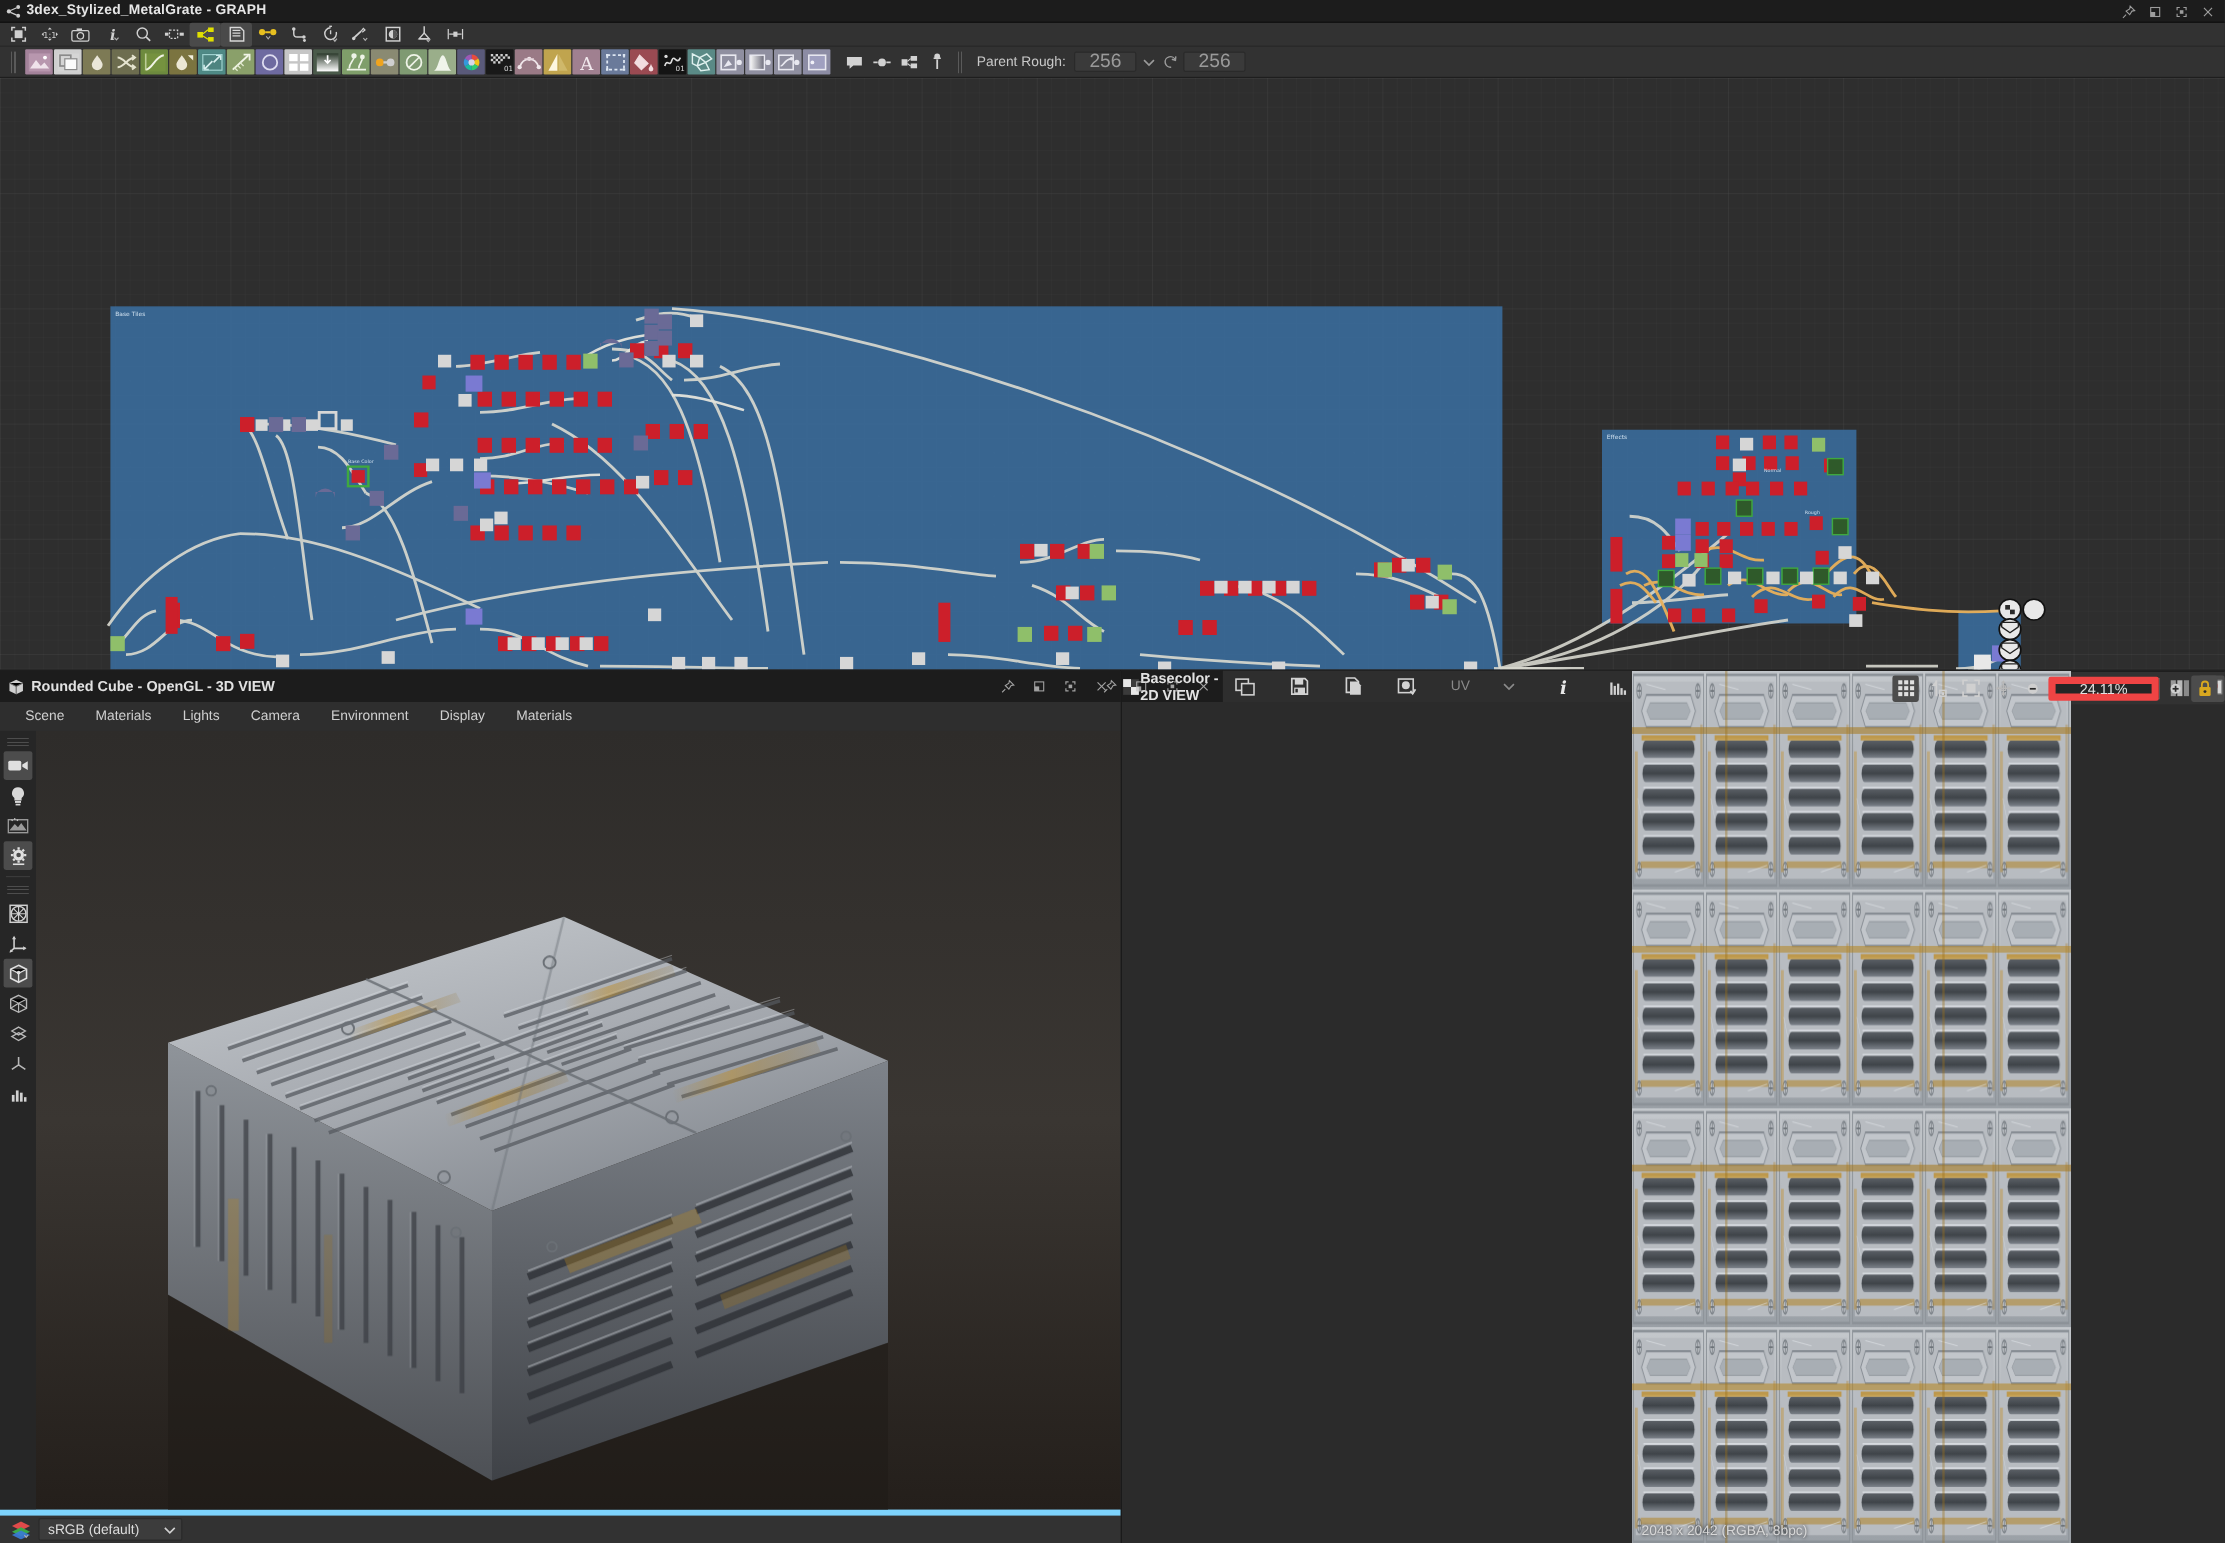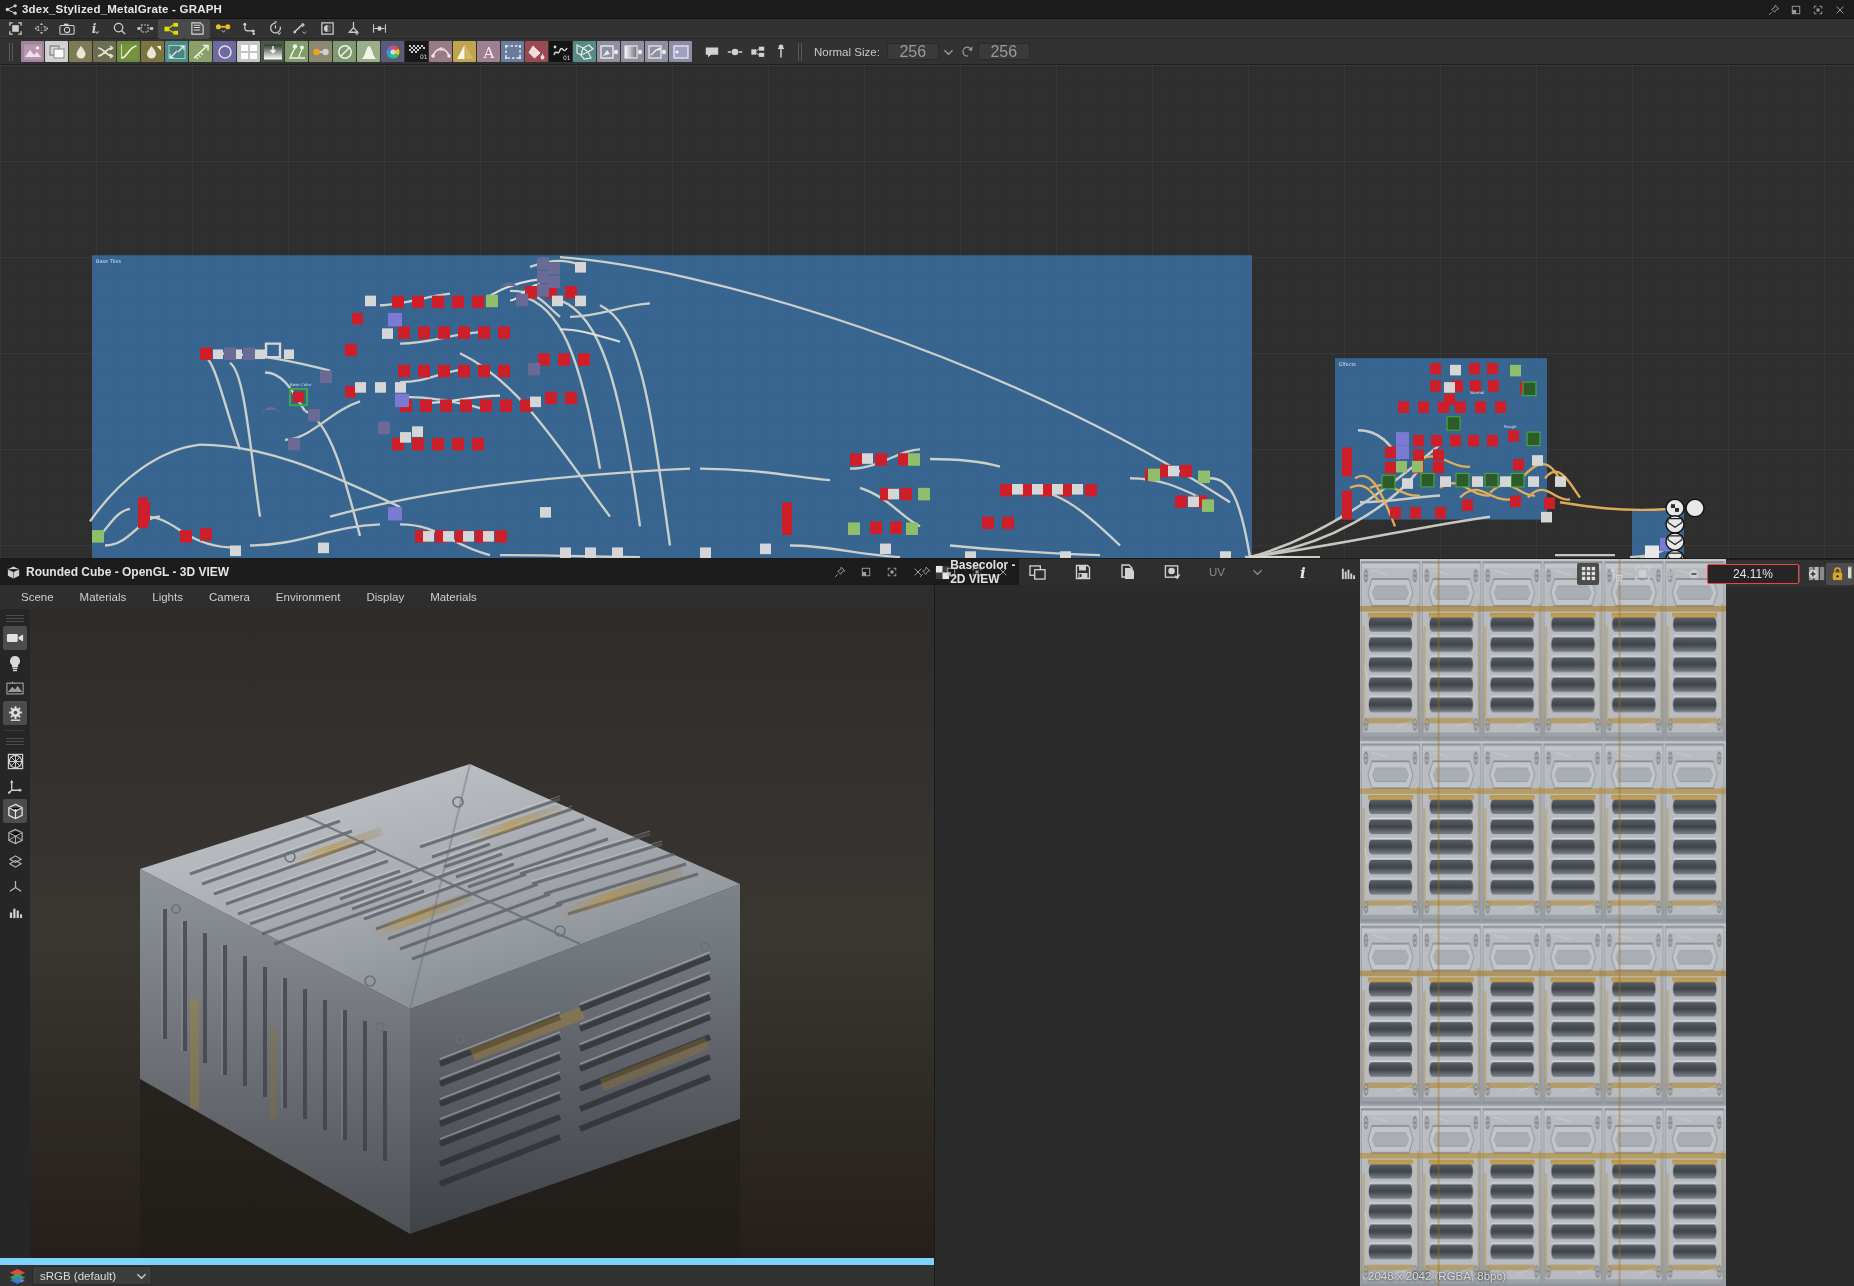--- a/index.html
+++ b/index.html
@@ -98,32 +98,32 @@
     display:flex;flex-direction:column;align-items:center;padding-top:4px;gap:1px;
   }
   .rail-grip{width:18px;height:7px;margin:2px 0 3px 0;
     background:repeating-linear-gradient(0deg,#4d4d4d 0 1px,transparent 1px 3px);}
   .railbtn{width:24px;height:24px;display:flex;align-items:center;justify-content:center;cursor:pointer;border-radius:2px;}
   .railbtn.active{background:#4c4c4c;}
   .railsep{width:20px;height:1px;background:#3a3a3a;margin:4px 0;}
 
   .statusbar{
     height:28px;background:#323232;display:flex;align-items:center;flex:0 0 28px;
-    border-top:7px solid #7dd3fc;padding-left:6px;gap:4px;position:relative;
+    border-top:5px solid #7dd3fc;padding-left:6px;gap:4px;position:relative;
   }
   .colorsel{
     height:19px;min-width:120px;background:#3c3c3c;border:1px solid #2a2a2a;border-radius:2px;
     display:flex;align-items:center;justify-content:space-between;padding:0 4px 0 7px;
     font-size:11.5px;color:#dcdcdc;cursor:pointer;
   }
   .sb2d{height:28px;background:#323232;display:flex;align-items:center;flex:0 0 28px;
         border-top:1px solid #1e1e1e;padding-left:8px;gap:5px;position:relative;}
   .sb2d-right{position:absolute;right:6px;display:flex;align-items:center;gap:5px;}
   .zoomfield{
-    width:92px;height:20px;background:#252525;border:1px solid #ef4444;border-radius:2px;
+    width:92px;height:20px;background:#252525;border:6px solid #ef4444;border-radius:2px;
     display:flex;align-items:center;justify-content:center;font-size:12px;color:#e2e2e2;cursor:text;
   }
   .zbtn{width:17px;height:17px;display:flex;align-items:center;justify-content:center;cursor:pointer;}
   .sbicon{width:22px;height:22px;display:flex;align-items:center;justify-content:center;cursor:pointer;border-radius:2px;}
   .sbicon.active{background:#4c4c4c;}
   .imginfo{
     position:absolute;left:8px;bottom:4px;font-size:11.5px;color:#d8d8d8;
     text-shadow:0 0 3px rgba(0,0,0,.9);z-index:4;pointer-events:none;
   }
   .swatch{width:18px;height:18px;border:1px solid #555;cursor:pointer;}
@@ -523,21 +523,21 @@
     </div>
     <div class="link-icn">
       <svg width="14" height="15" viewBox="0 0 14 15">
           <circle cx="7" cy="3" r="2.4" fill="#d2d2d2"></circle>
           <path d="M7 5.5 v8" stroke="#d2d2d2" stroke-width="1.5"></path>
           <path d="M4 4.5 h6" stroke="#d2d2d2" stroke-width="1.3"></path>
         </svg>
     </div>
 
     <div class="gsep"></div>
-    <div class="parent-label">Normal Size:</div>
+    <div class="parent-label">Parent Rough:</div>
     <div class="numfield">256</div>
     <div class="ddarrow">
       <svg width="11" height="8" viewBox="0 0 12 8">
           <path d="M1.5 2 L6 6.5 L10.5 2" stroke="#9a9a9a" stroke-width="1.5" fill="none"></path>
         </svg>
     </div>
     <div class="ddarrow">
       <svg width="14" height="14" viewBox="0 0 16 16">
           <path d="M12 6 A5 5 0 1 0 8 12.5" stroke="#9a9a9a" stroke-width="1.4" fill="none"></path>
           <path d="M12.4 2.2 L12 6 L8.6 5" stroke="#9a9a9a" stroke-width="1.4" fill="none"></path>

